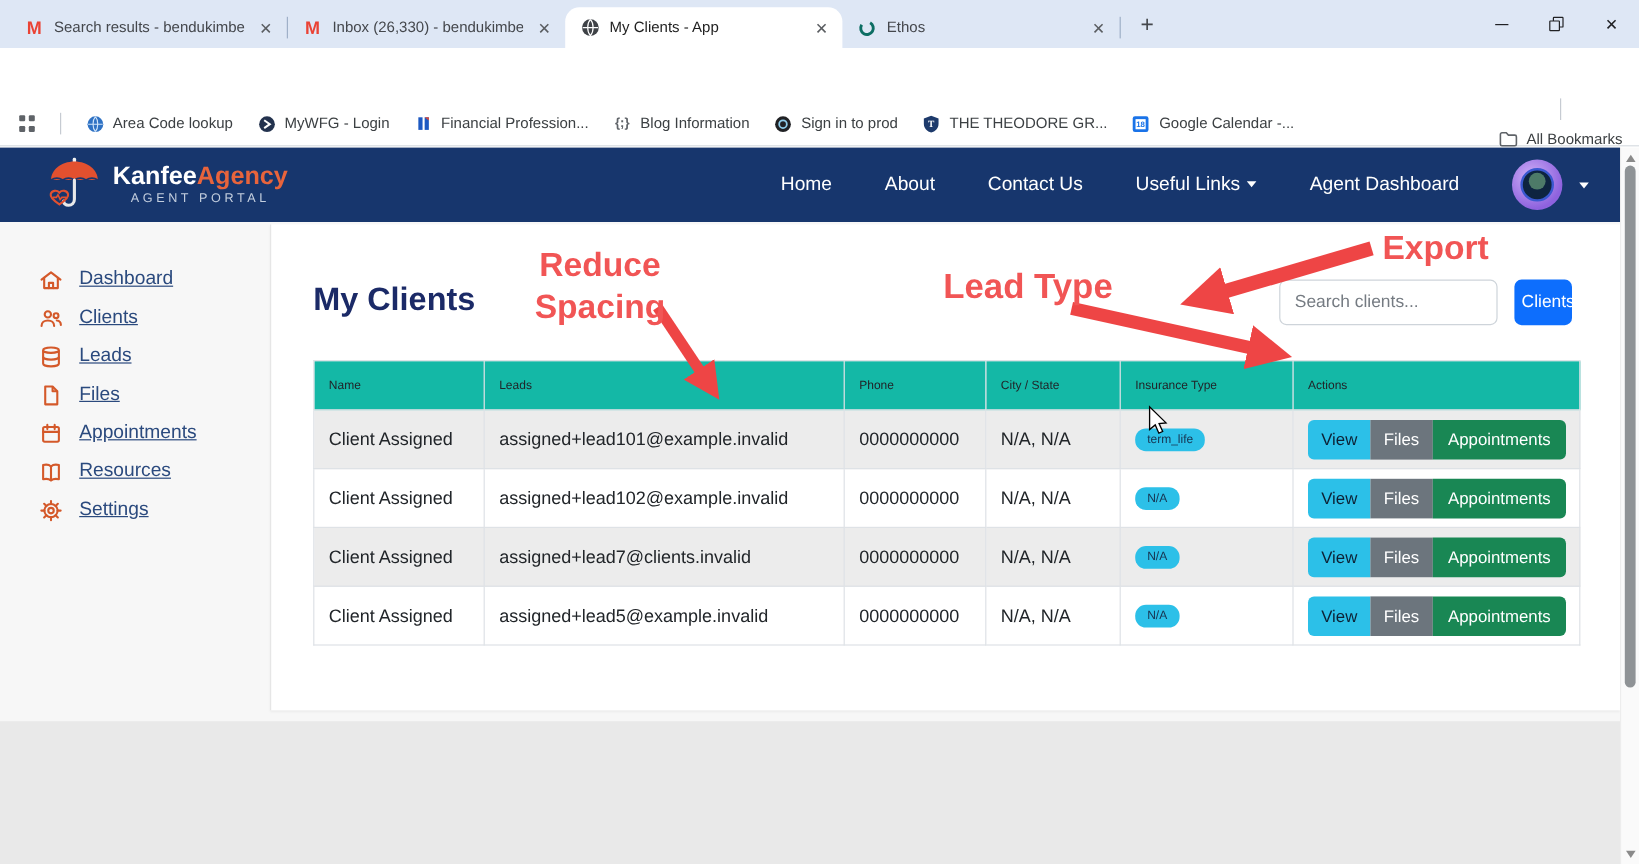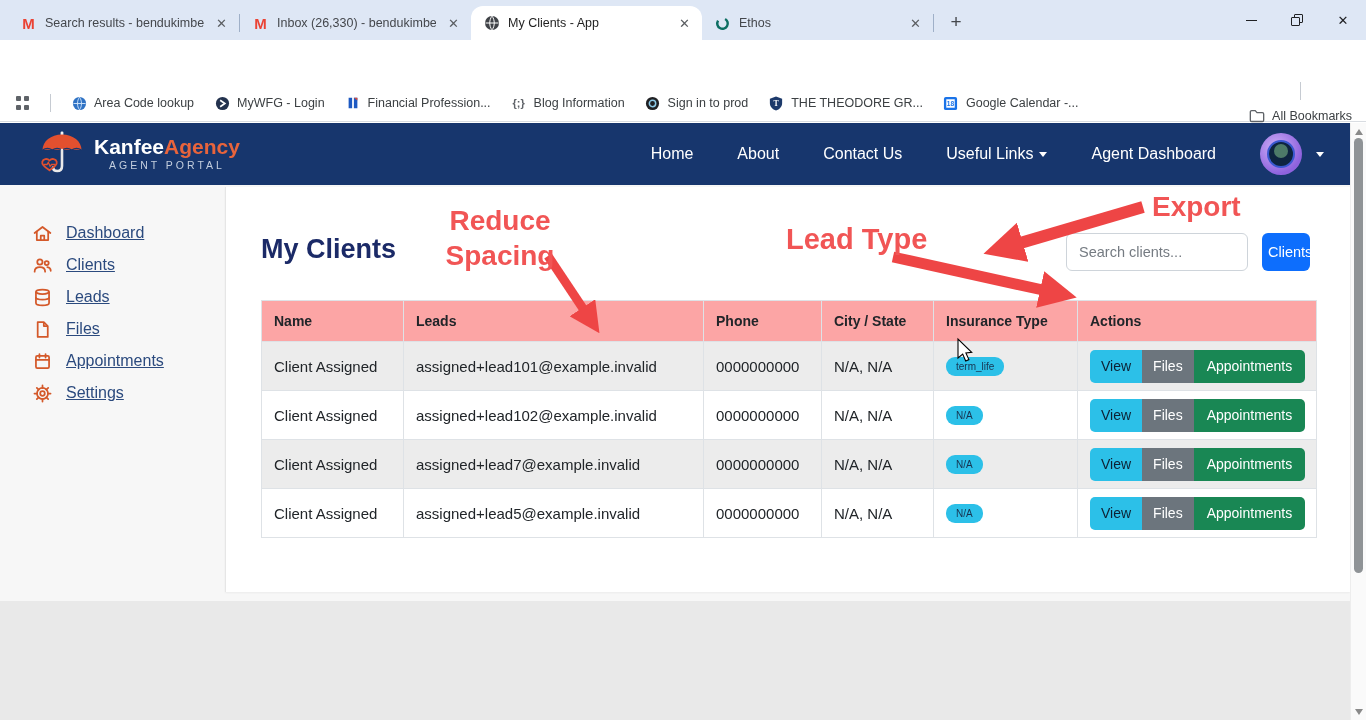--- a/index.html
+++ b/index.html
@@ -86,21 +86,21 @@
   .page-title{position:absolute;left:35px;top:47px;font-size:27px;font-weight:bold;color:#1b2a67;}
   .search-input{position:absolute;right:102px;top:46px;width:182px;height:38px;box-sizing:border-box;
                 border:1px solid #ced4da;border-radius:6px;padding:0 12px;font-size:14.5px;color:#333;
                 font-family:"Liberation Sans",sans-serif;outline:none;}
   .search-input::placeholder{color:#757b82;}
   .search-btn{position:absolute;right:40px;top:46px;width:48px;height:38px;background:#0d6efd;color:#fff;border:none;
               border-radius:6px;font-size:14.5px;font-family:"Liberation Sans",sans-serif;cursor:pointer;}
 
   table.clients{position:absolute;left:35px;top:113px;width:1055px;border-collapse:collapse;table-layout:fixed;}
   table.clients th,table.clients td{border:1px solid #dee2e6;padding:0 12px;font-size:15px;color:#212529;text-align:left;}
-  table.clients th{height:40px;font-weight:bold;font-size:14px;background:#fca5a5;}
+  table.clients th{height:40px;font-weight:normal;font-size:10px;background:#14b8a6;}
   table.clients td{height:48px;}
   tr.stripe td{background:#ececec;}
   .badge-ins{display:inline-block;background:#2cc0e8;color:#17324f;font-size:10px;font-weight:normal;
              padding:4px 10px;border-radius:9px;}
   .btn-group{display:inline-flex;}
   .btn{height:33px;display:inline-flex;align-items:center;padding:0 11px;font-size:14px;border:none;cursor:pointer;
        font-family:"Liberation Sans",sans-serif;}
   .btn-view{background:#2cc0e8;color:#0d2134;border-radius:5px 0 0 5px;}
   .btn-files{background:#6c757d;color:#fff;}
   .btn-appt{background:#198754;color:#fff;border-radius:0 5px 5px 0;padding:0 13px;}
@@ -365,20 +365,27 @@
               <path d="M13.5 3.5 v4.5 h4.5"></path>
             </svg>
           <span class="side-label">Files</span>
         </div>
         <div class="side-item">
           <svg width="21" height="21" viewBox="0 0 24 24" fill="none" stroke="#d4592a" stroke-width="2" stroke-linecap="round">
               <rect x="4.5" y="5.5" width="15" height="14" rx="1.5"></rect>
               <path d="M8.5 3.5 v4 M15.5 3.5 v4 M4.5 10.2 h15"></path>
             </svg>
           <span class="side-label">Appointments</span>
+        </div>
+        <div class="side-item">
+          <svg width="21" height="21" viewBox="0 0 24 24" fill="none" stroke="#d4592a" stroke-width="2" stroke-linejoin="round">
+              <path d="M12 6.5 C10.2 4.8 7.5 4.5 4.5 5.2 V18.7 C7.5 18 10.2 18.3 12 20 C13.8 18.3 16.5 18 19.5 18.7 V5.2 C16.5 4.5 13.8 4.8 12 6.5 Z"></path>
+              <path d="M12 6.5 V20"></path>
+            </svg>
+          <span class="side-label">Resources</span>
         </div>
         <div class="side-item">
           <svg width="21" height="21" viewBox="0 0 24 24" fill="none" stroke="#d4592a" stroke-width="2" stroke-linecap="round">
               <circle cx="12" cy="12" r="6.3"></circle>
               <circle cx="12" cy="12" r="2.6"></circle>
               <path d="M12 2.8 v3 M12 18.2 v3 M2.8 12 h3 M18.2 12 h3 M5.5 5.5 l2.1 2.1 M16.4 16.4 l2.1 2.1 M18.5 5.5 l-2.1 2.1 M7.6 16.4 l-2.1 2.1"></path>
             </svg>
           <span class="side-label">Settings</span>
         </div>
       </div>
@@ -425,21 +432,21 @@
             <td>N/A, N/A</td>
             <td><span class="badge-ins">N/A</span></td>
             <td><span class="btn-group">
                     <button class="btn btn-view">View</button>
                     <button class="btn btn-files">Files</button>
                     <button class="btn btn-appt">Appointments</button>
                   </span></td>
           </tr>
           <tr class="stripe">
             <td>Client Assigned</td>
-            <td>assigned+lead7@example.invalid</td>
+            <td>assigned+lead7@clients.invalid</td>
             <td>0000000000</td>
             <td>N/A, N/A</td>
             <td><span class="badge-ins">N/A</span></td>
             <td><span class="btn-group">
                     <button class="btn btn-view">View</button>
                     <button class="btn btn-files">Files</button>
                     <button class="btn btn-appt">Appointments</button>
                   </span></td>
           </tr>
           <tr>

